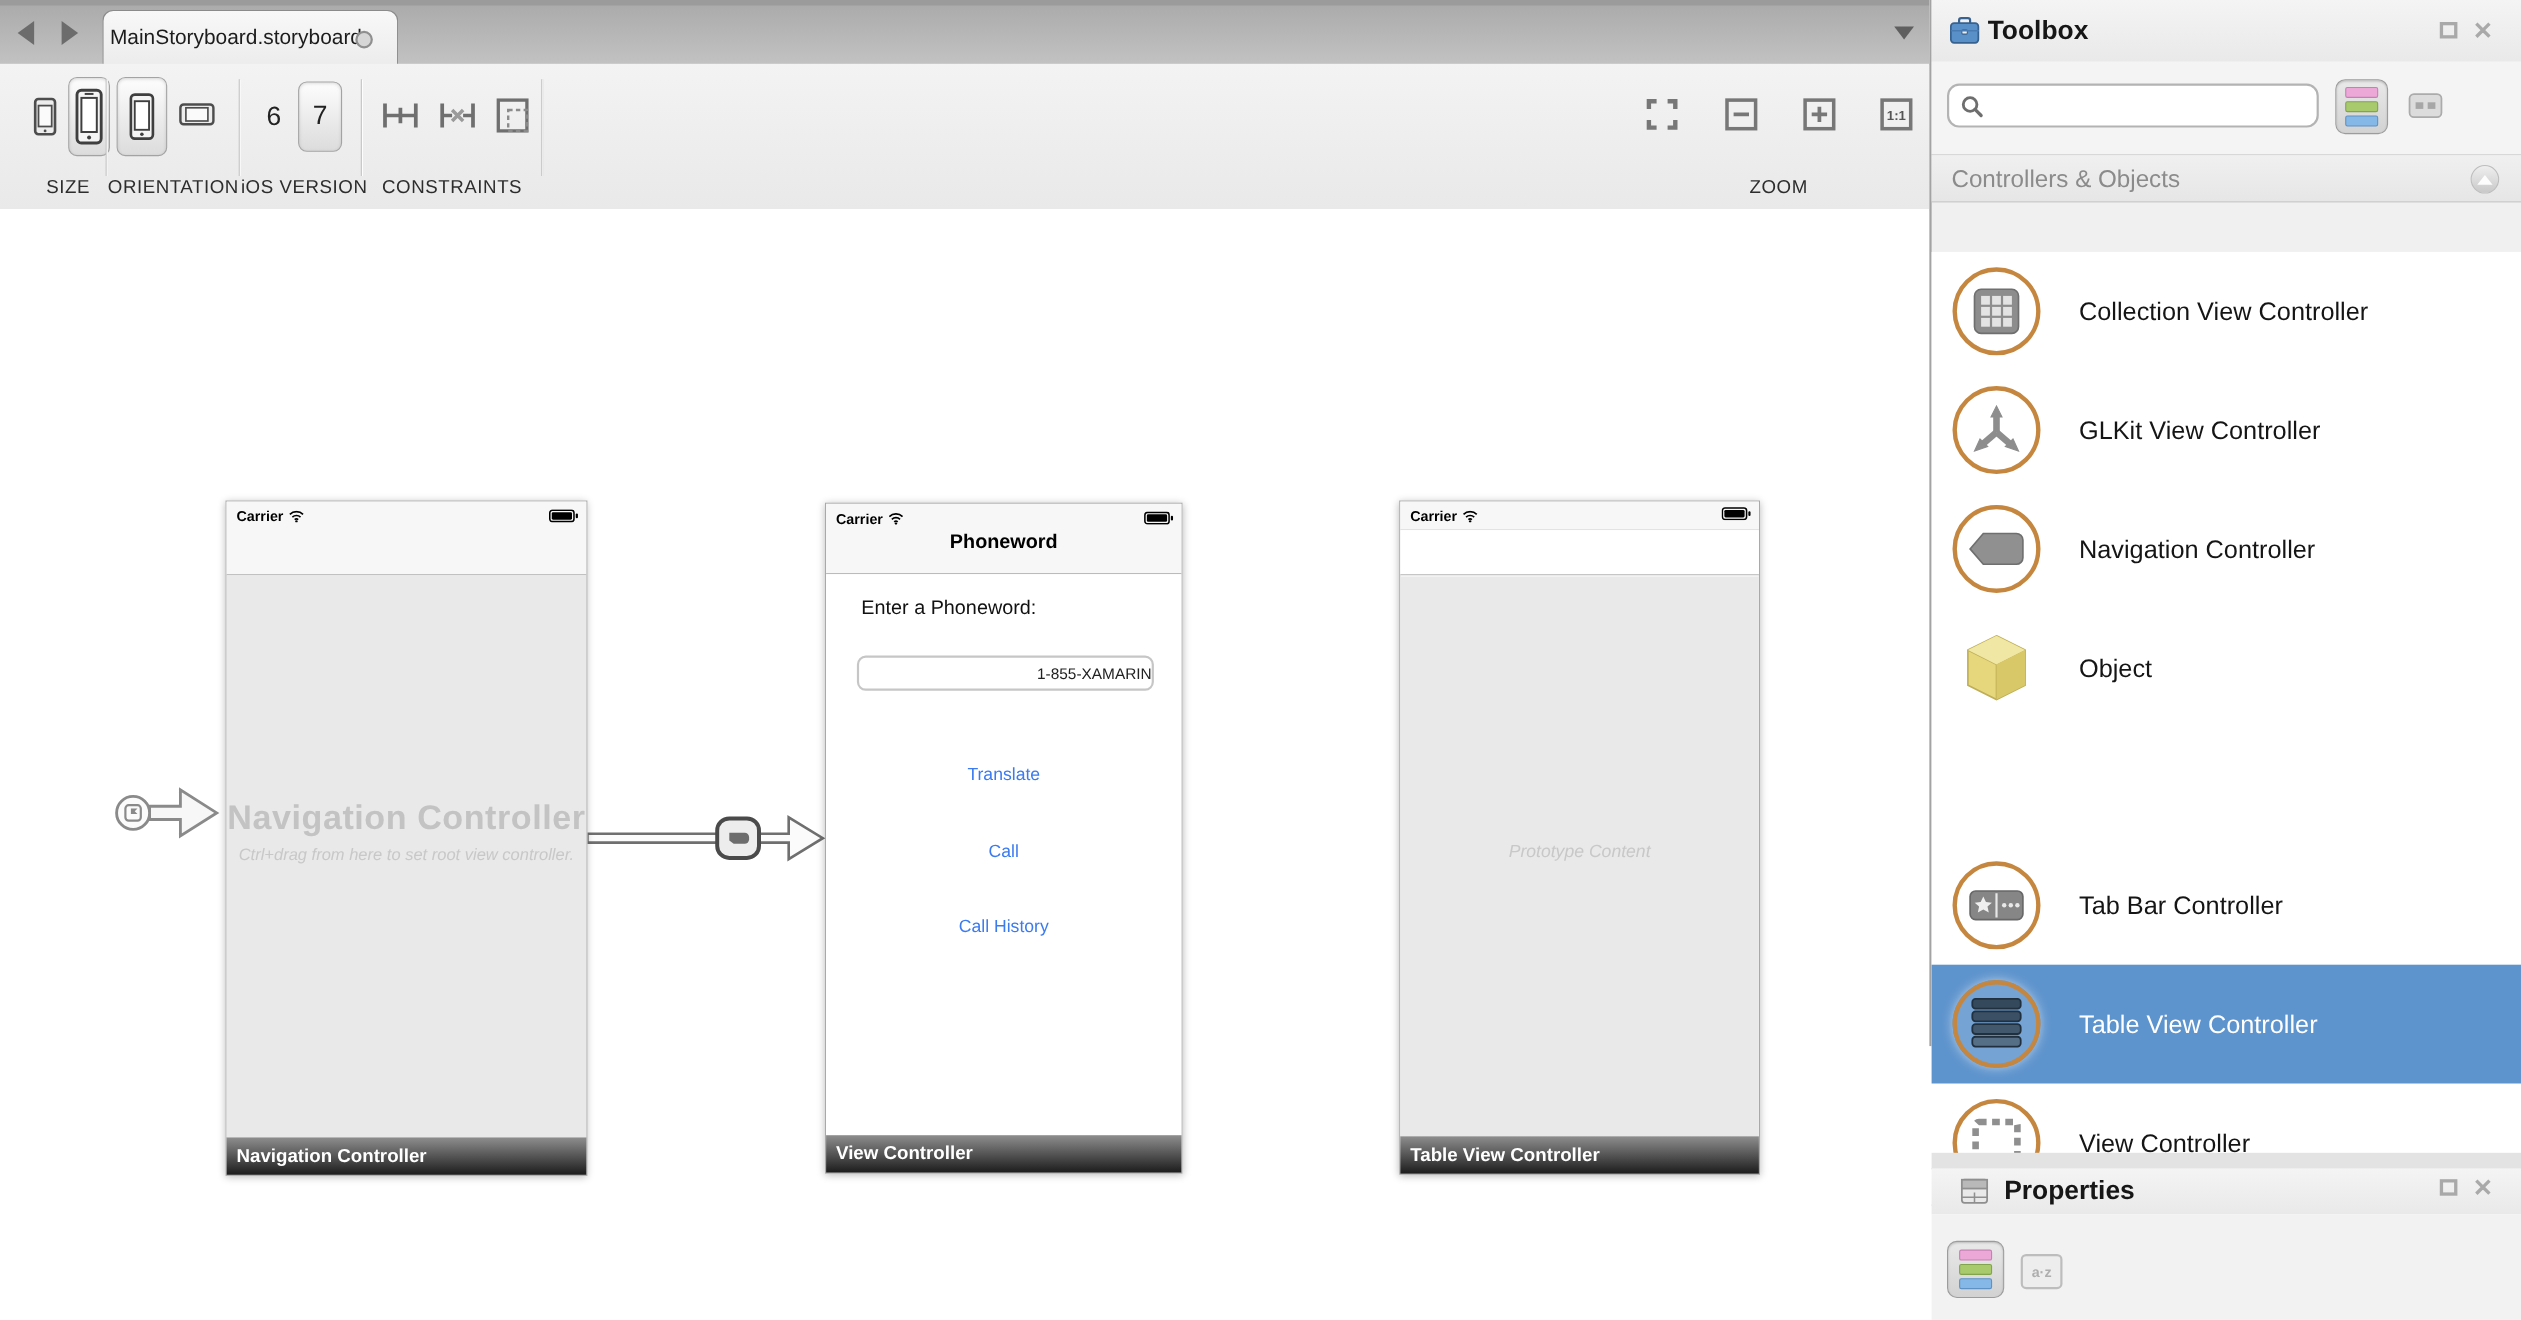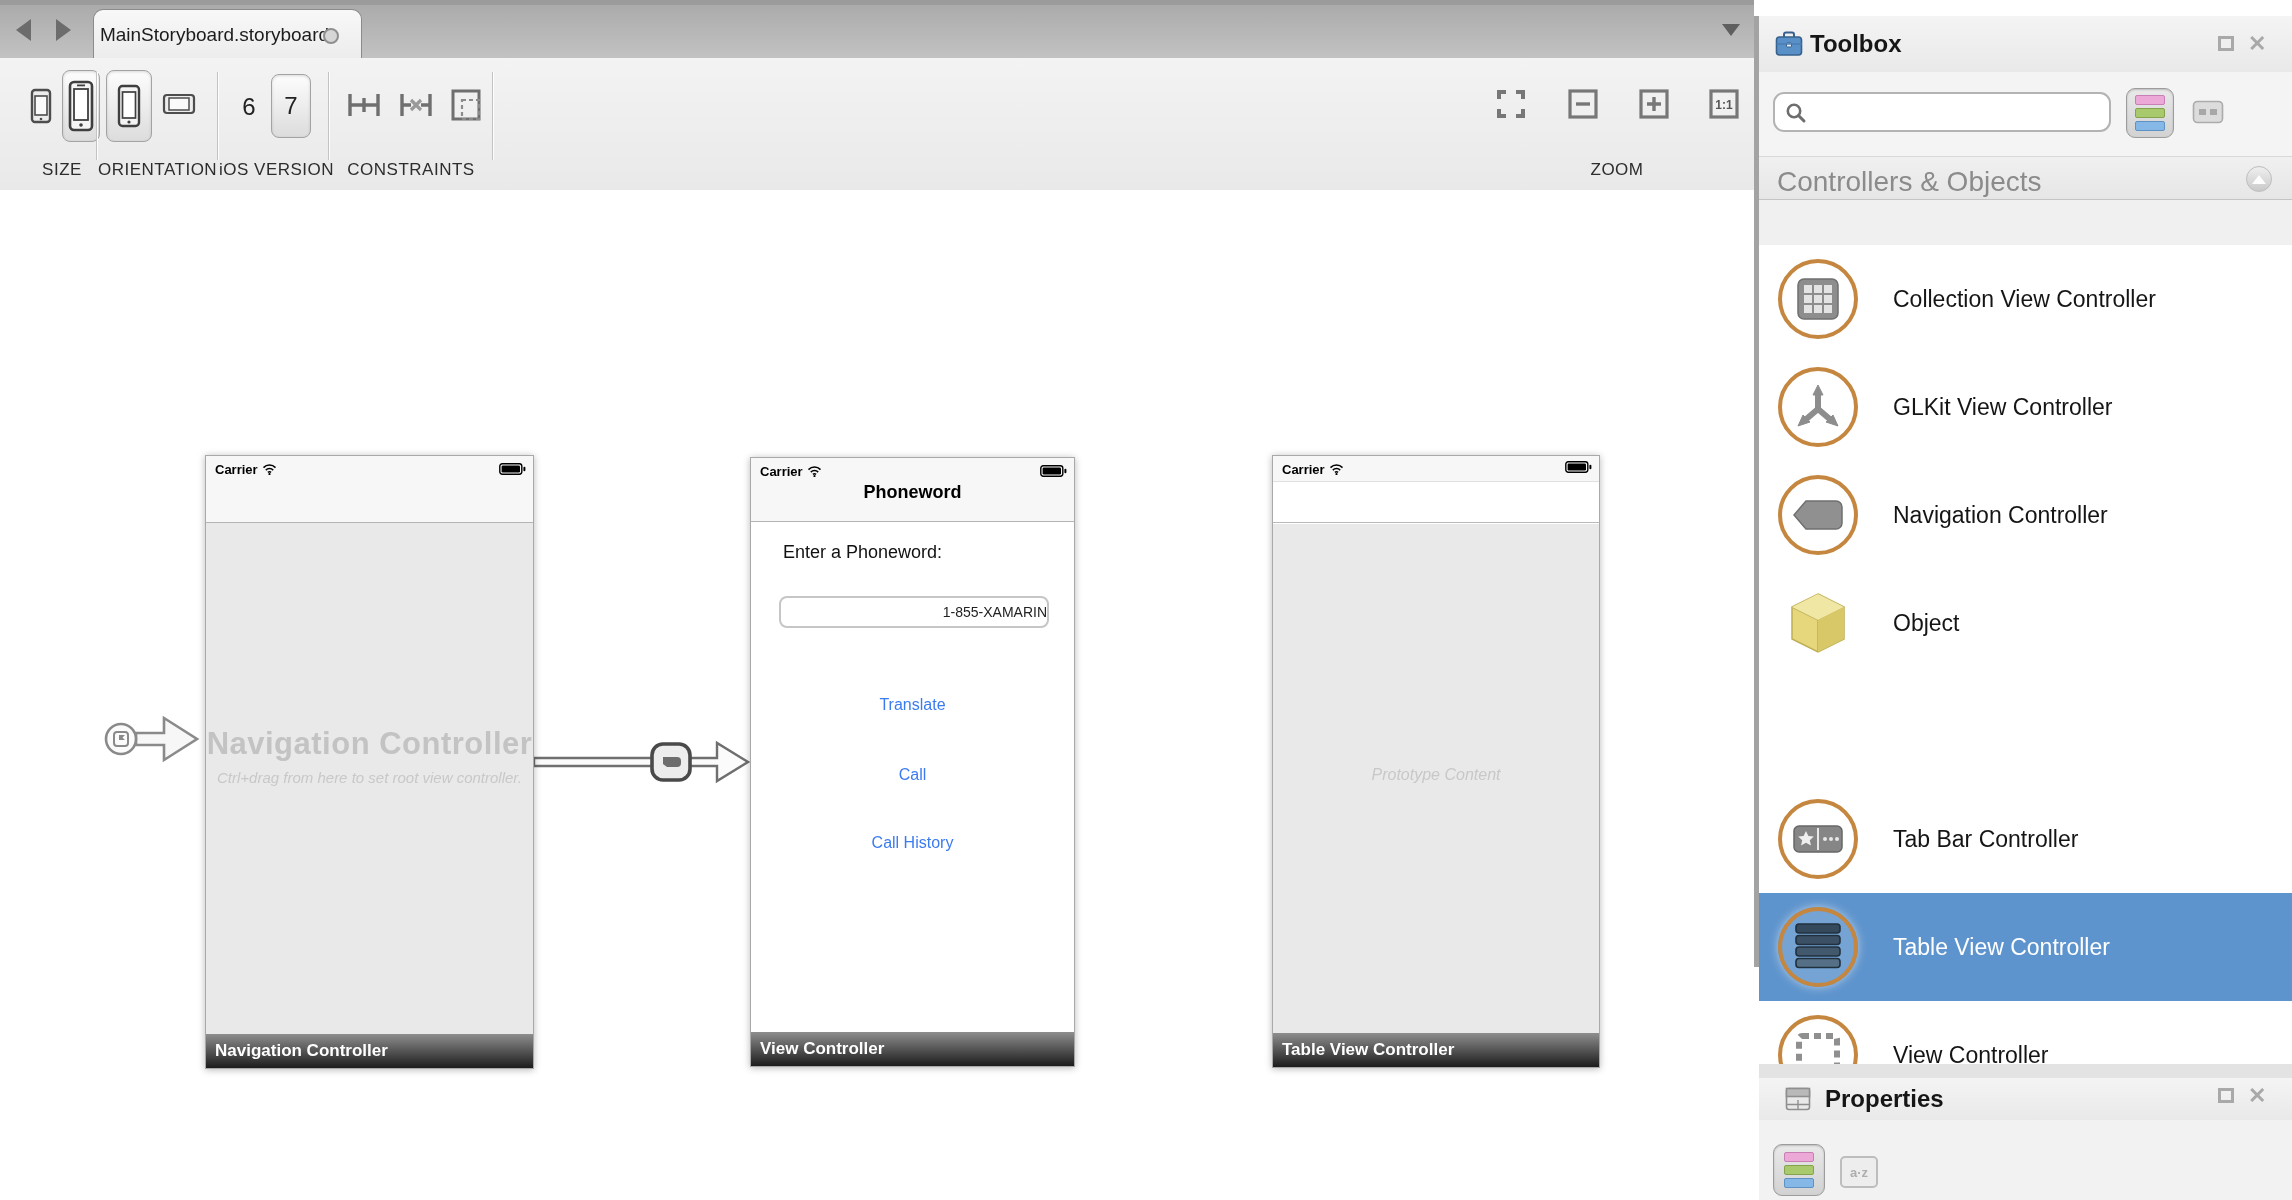--- a/index.html
+++ b/index.html
@@ -32,35 +32,35 @@
   .battery{position:absolute;right:7px;top:7px;}
   .navtitle{text-align:center;font-size:18px;font-weight:bold;color:#000;}
   .ph-content{position:absolute;left:0;width:100%;box-sizing:border-box;text-decoration:underline;}
   .placeholder-title{position:absolute;width:100%;text-align:center;font-size:31px;font-weight:600;color:#c3c3c3;letter-spacing:.5px;}
   .placeholder-sub{position:absolute;width:100%;text-align:center;font-size:15px;font-style:italic;color:#c8c8c8;}
   .footerbar{position:absolute;left:0;bottom:0;width:100%;height:34px;background:linear-gradient(#8e8e8e,#1c1c1c);color:#fff;font-size:17px;font-weight:bold;line-height:34px;padding-left:9px;box-sizing:border-box;white-space:nowrap;}
   .ios-link{position:absolute;width:100%;text-align:center;font-size:16px;color:#3b7bf0;}
   .prompt-label{position:absolute;left:32px;font-size:18px;color:#111;}
   .textfield{position:absolute;background:#fff;border:2px solid #c6c6c6;border-radius:8px;font-size:14px;color:#222;display:flex;align-items:center;padding-left:12px;box-sizing:border-box;justify-content:flex-end;}
   
-  #panel{position:absolute;left:1754px;top:16px;width:538px;height:951px;background:#f0f0f0;border-left:5px solid #a3a3a3;box-sizing:border-box;}
+  #panel{position:absolute;left:1754px;top:0;width:538px;height:951px;background:#f0f0f0;border-left:2px solid #a3a3a3;box-sizing:border-box;}
   .pad-header{position:relative;height:56px;background:linear-gradient(#f4f4f4,#e9e9e9);}
   .pad-title{position:absolute;left:51px;top:14px;font-size:24px;font-weight:600;color:#161616;}
   .winctl{position:absolute;top:20px;width:18px;height:18px;}
   .sq{box-sizing:border-box;width:16px;height:15px;border:3px solid #a9a9a9;}
   .xx{font-size:22px;font-weight:bold;color:#a9a9a9;line-height:16px;}
   #searchrow{position:relative;height:84px;background:#f4f4f4;}
   #search-input{position:absolute;left:14px;top:20px;width:338px;height:40px;background:#fff;border:2px solid #b3b3b3;border-radius:11px;box-sizing:border-box;}
   .barsbtn{border:1px solid #9c9c9c;border-radius:9px;background:linear-gradient(#e9e9e9,#d2d2d2);box-shadow:inset 0 1px 2px rgba(0,0,0,.2);display:flex;flex-direction:column;align-items:center;justify-content:center;gap:3px;}
   .cbar{width:28px;height:8px;border-radius:2px;}
   .cbar.p{background:#ecA9d8;border:1px solid #c87fb4;}
   .cbar.g{background:#a9c96d;border:1px solid #83a44c;}
   .cbar.b{background:#85b8e6;border:1px solid #5f92c4;}
   #section-head{position:relative;height:42px;background:linear-gradient(#f0f0f0,#e6e6e6);border-top:1px solid #d8d8d8;border-bottom:1px solid #c4c4c4;}
-  #section-head .stitle{position:absolute;left:18px;top:9px;font-size:28px;color:#8b8b8b;}
+  #section-head .stitle{position:absolute;left:18px;top:9px;font-size:22px;color:#8b8b8b;}
   #collapse-btn{position:absolute;right:20px;top:9px;width:24px;height:24px;border-radius:50%;background:linear-gradient(#efefef,#c9c9c9);border:1px solid #bdbdbd;display:flex;align-items:center;justify-content:center;}
   .tri.up{border-width:0 7px 9px 7px;border-color:transparent transparent #fdfdfd transparent;}
   #itemlist{position:absolute;left:0;top:182px;width:100%;height:866px;background:#fff;border-bottom:1px solid #c9c9c9;margin-top:47px;}
   .titem{position:absolute;left:0;width:100%;height:108px;display:flex;align-items:center;}
   .titem .ring{margin-left:19px;width:72px;height:72px;border:4px solid #c5873f;border-radius:50%;background:#fff;display:flex;align-items:center;justify-content:center;flex:none;}
   .titem .noring{margin-left:19px;width:80px;height:80px;display:flex;align-items:center;justify-content:center;flex:none;}
   .titem .tlabel{margin-left:35px;font-size:23px;color:#151515;white-space:nowrap;}
   .titem.selected{background:#5e94cd;}
   .titem.selected .tlabel{color:#fff;}
   .titem.selected .ring{background:rgba(255,255,255,.14);box-shadow:0 0 10px rgba(255,255,255,.55);}

